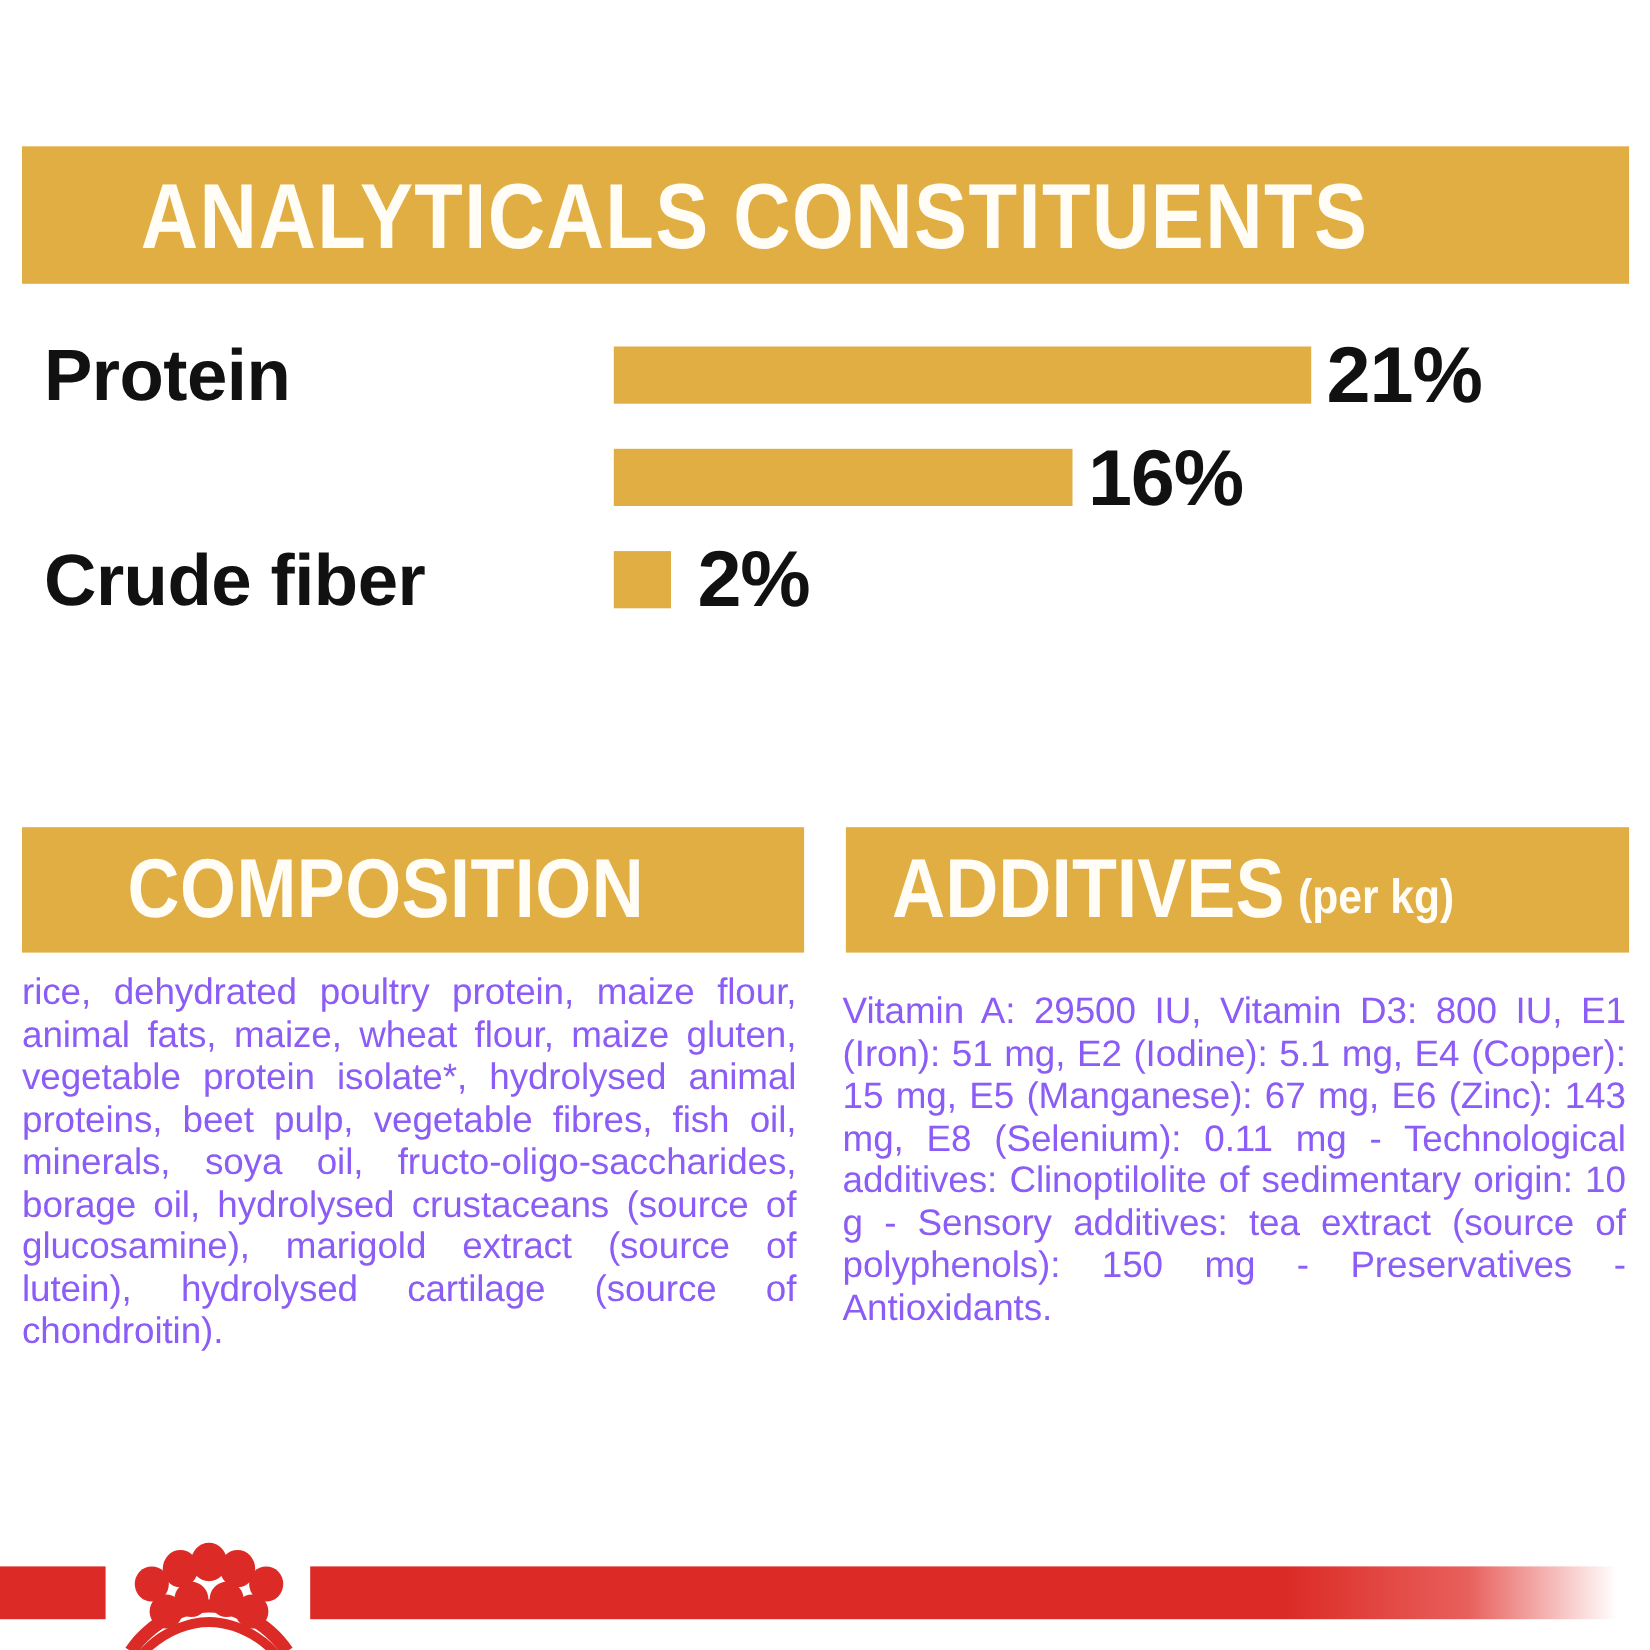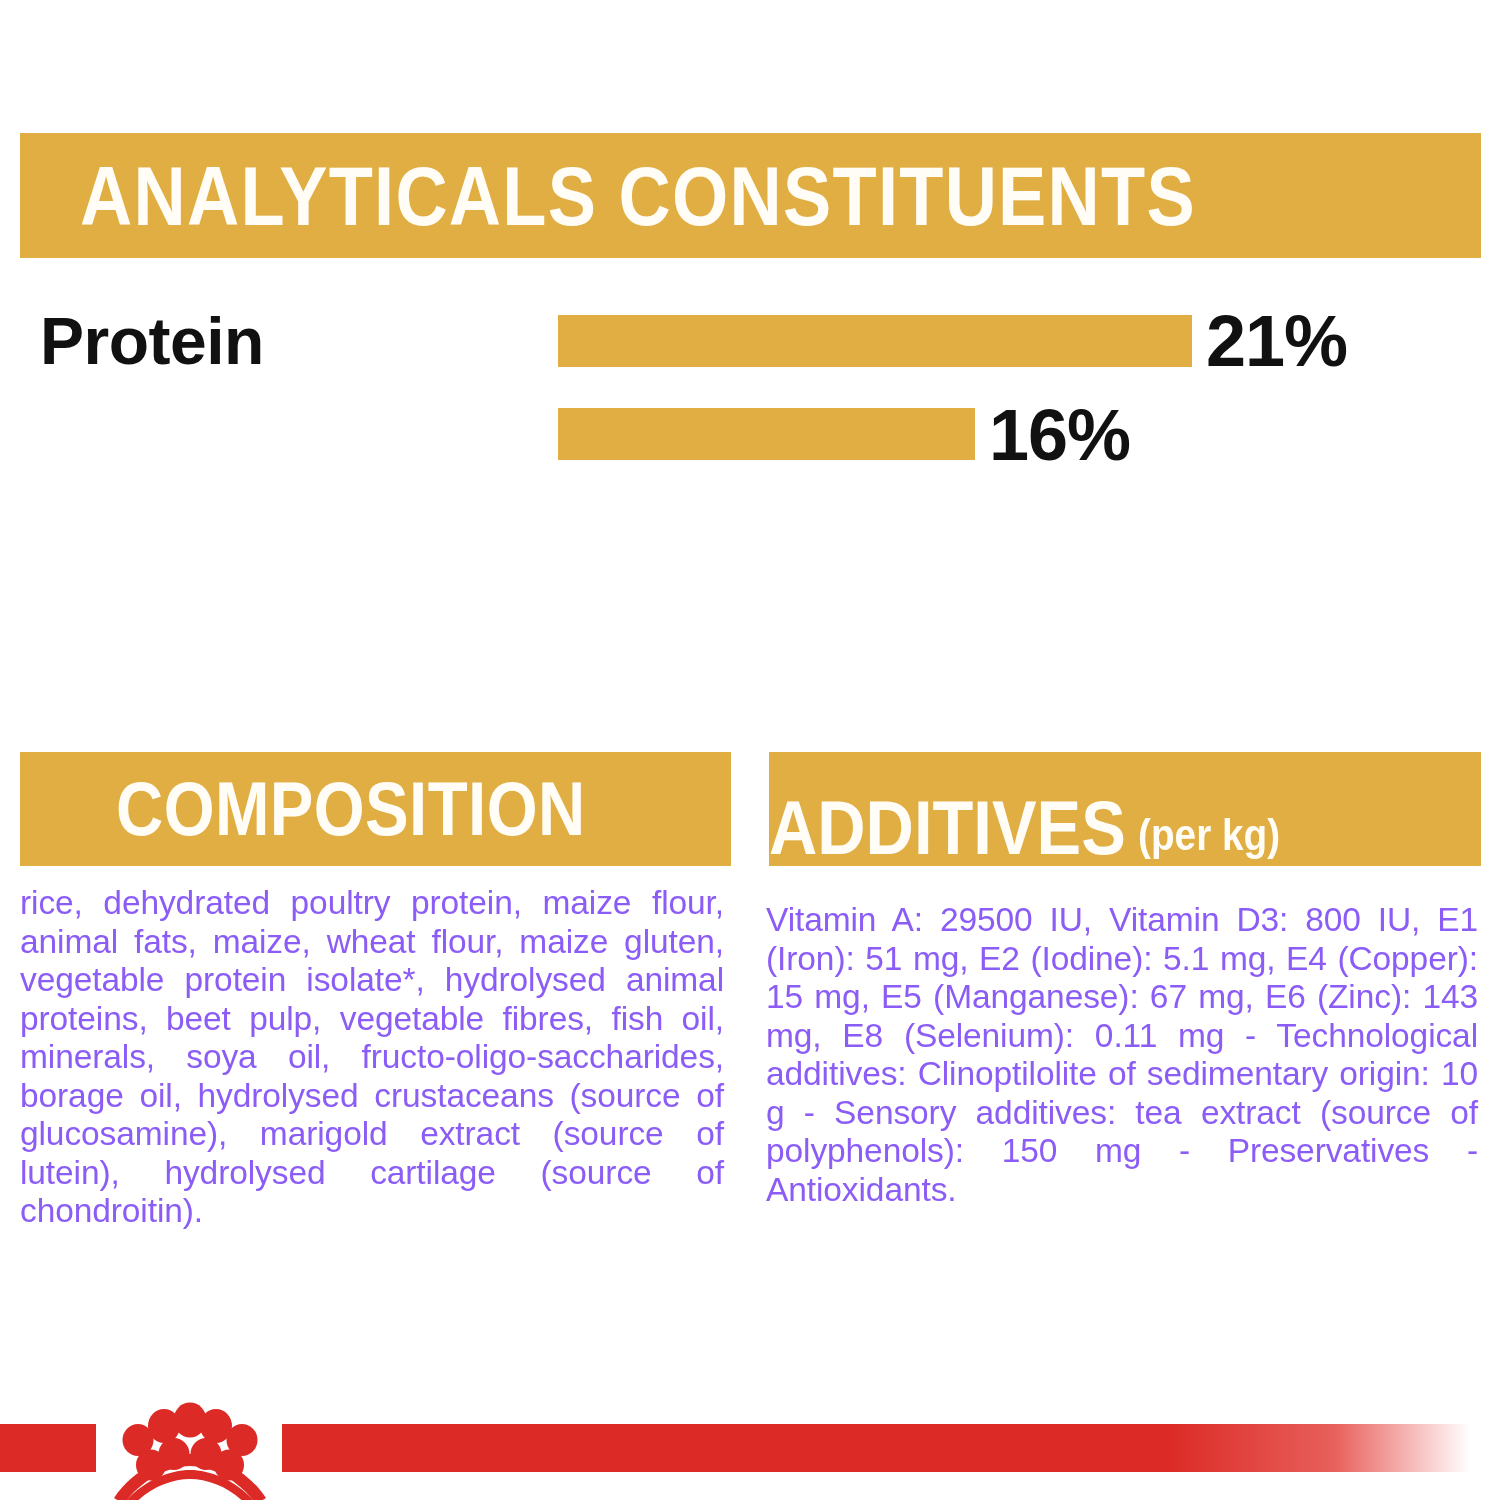--- a/index.html
+++ b/index.html
@@ -40,21 +40,21 @@
     transform-origin: left center;
     white-space: nowrap;
     line-height: 1;
   }
 
   #header-banner {
     left: 20px;
     top: 133px;
     width: 1461px;
     height: 125px;
-    padding-left: 60px;
+    padding-left: 108px;
   }
   #header-banner .banner-title {
     font-size: 84px;
     letter-spacing: 1.5px;
   }
 
   #composition-banner {
     left: 20px;
     top: 752px;
     width: 711px;
@@ -63,21 +63,21 @@
   }
   #composition-banner .banner-title {
     font-size: 76px;
   }
 
   #additives-banner {
     left: 769px;
     top: 752px;
     width: 712px;
     height: 114px;
-    align-items: flex-end;
+    padding-left: 42px;
   }
   #additives-banner .additives-main {
     font-size: 76px;
   }
   #additives-banner .additives-sub {
     font-size: 44px;
     margin-left: 14px;
     position: relative;
     top: -4px;
   }
@@ -222,20 +222,27 @@
       <span class="bar-value" style="left:1206px; top:9px;">21%</span>
     </div>
 
     <div class="chart-row" style="top:93px;">
       <span class="bar-track" style="top:19px;">
         <span class="bar-fill" style="width:417px;"></span>
       </span>
       <span class="bar-value" style="left:989px; top:10px;">16%</span>
     </div>
 
+    <div class="chart-row" style="top:186px;">
+      <span class="row-label">Crude fiber</span>
+      <span class="bar-track" style="top:19px;">
+        <span class="bar-fill" style="width:52px;"></span>
+      </span>
+      <span class="bar-value" style="left:634px; top:9px;">2%</span>
+    </div>
 
   </div>
 
   <div class="banner" id="composition-banner">
     <span class="banner-title">COMPOSITION</span>
   </div>
 
   <div class="body-col" id="composition-text">rice, dehydrated poultry protein, maize flour, animal fats, maize, wheat flour, maize gluten, vegetable protein isolate*, hydrolysed animal proteins, beet pulp, vegetable fibres, fish oil, minerals, soya oil, fructo-oligo-saccharides, borage oil, hydrolysed crustaceans (source of glucosamine), marigold extract (source of lutein), hydrolysed cartilage (source of chondroitin).</div>
 
   <div class="banner" id="additives-banner">

